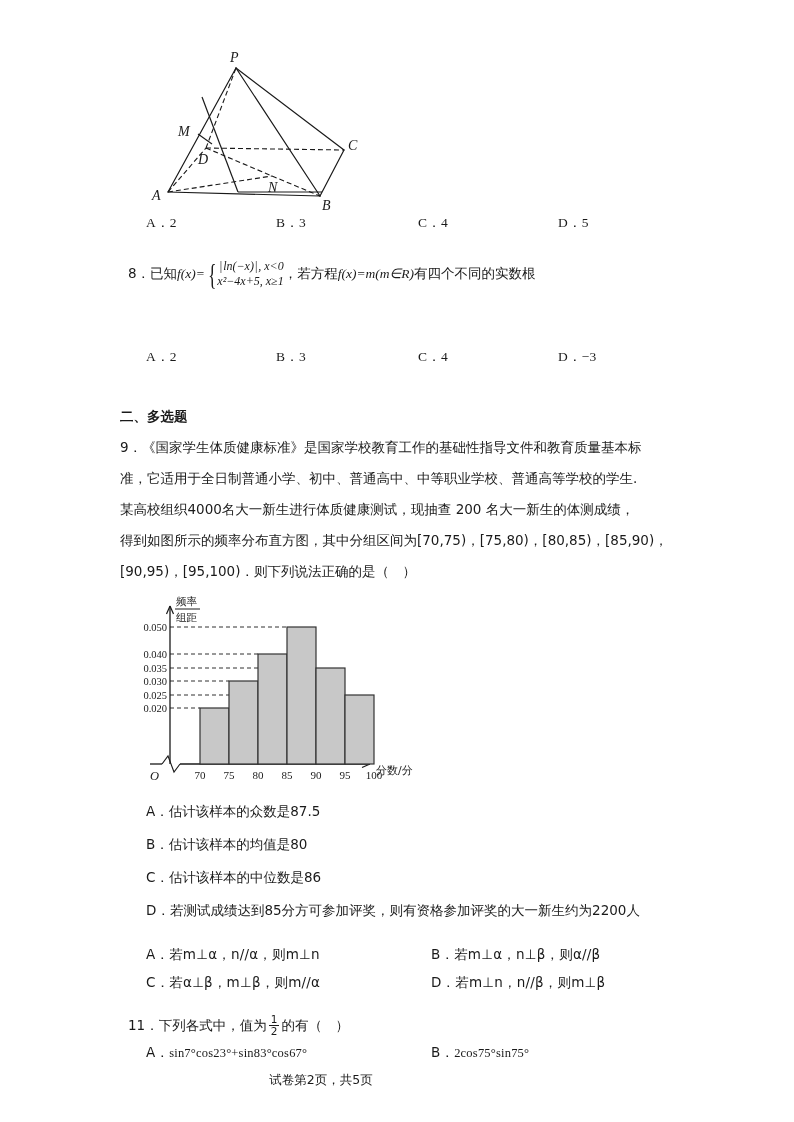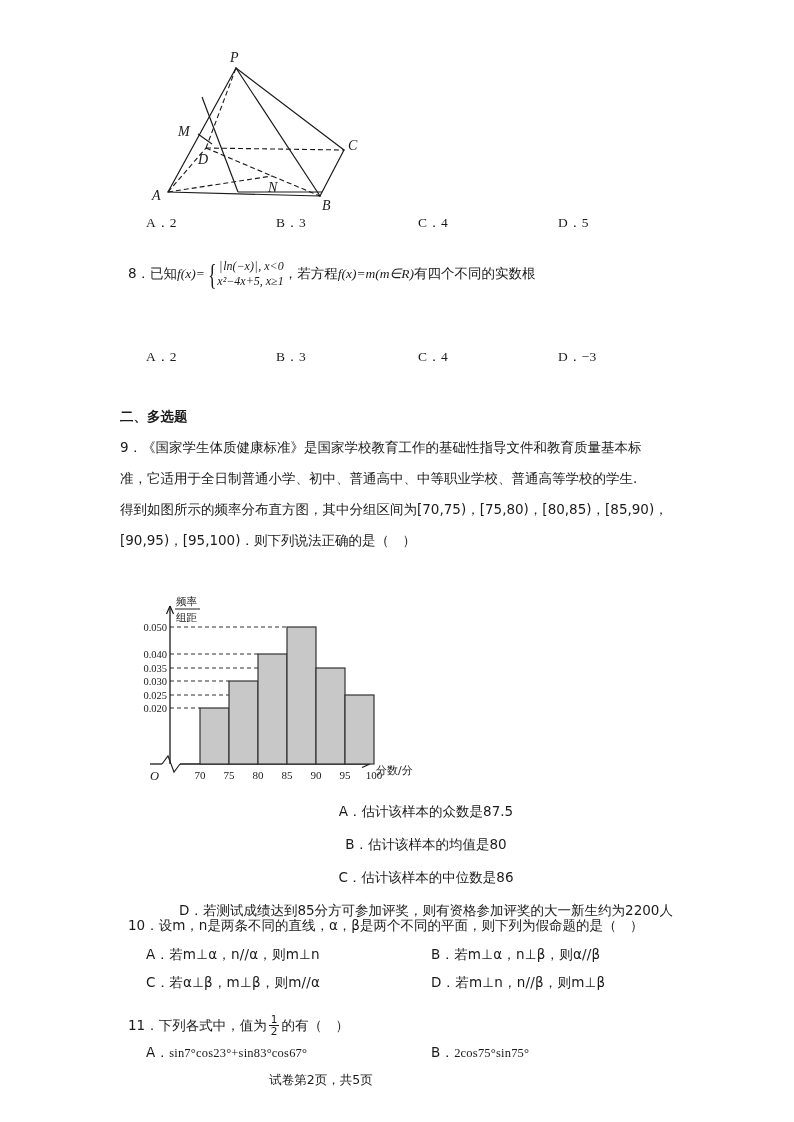--- a/index.html
+++ b/index.html
@@ -192,20 +192,21 @@
     <span class="opt" style="left:130px;"><span class="opt-lbl">B．</span><span class="mn">3</span></span>
     <span class="opt" style="left:272px;"><span class="opt-lbl">C．</span><span class="mn">4</span></span>
     <span class="opt" style="left:412px;"><span class="opt-lbl">D．</span><span class="mn">−3</span></span>
   </div>
 
   <div class="sect-head" style="left:120px; top:408px;">二、多选题</div>
 
   <div class="qbody cn" style="left:120px; top:432px; width:560px;">
     <div>9．《国家学生体质健康标准》是国家学校教育工作的基础性指导文件和教育质量基本标</div>
     <div>准，它适用于全日制普通小学、初中、普通高中、中等职业学校、普通高等学校的学生.</div>
+    <div>某高校组织4000名大一新生进行体质健康测试，现抽查 200 名大一新生的体测成绩，</div>
     <div>得到如图所示的频率分布直方图，其中分组区间为[70,75)，[75,80)，[80,85)，[85,90)，</div>
     <div>[90,95)，[95,100)．则下列说法正确的是（　）</div>
   </div>
 
   <div id="histogram-figure">
     <svg width="300" height="200" viewBox="0 0 300 200">
 
       <g stroke="#1a1a1a" stroke-width="1.3" fill="none">
         <path d="M42 172 L42 14"></path>
         <path d="M42 14 L38.5 22 M42 14 L45.5 22" stroke-width="1.2"></path>
@@ -260,30 +261,27 @@
       <g>
         <text x="48" y="13" font-family="DejaVu Sans, sans-serif" font-size="10.5" fill="#1a1a1a">频率</text>
         <path d="M47 17 L72 17" stroke="#1a1a1a" stroke-width="1"></path>
         <text x="48" y="29" font-family="DejaVu Sans, sans-serif" font-size="10.5" fill="#1a1a1a">组距</text>
       </g>
 
       <text x="248" y="182" font-family="DejaVu Sans, sans-serif" font-size="11" fill="#1a1a1a">分数/分</text>
     </svg>
   </div>
 
-  <div class="qbody cn" style="left:146px; top:795px; width:560px; line-height:33px;text-align:center;">
+  <div class="qbody cn" style="left:146px; top:795px; width:560px; line-height:33px;">
     <div>A．估计该样本的众数是87.5</div>
     <div>B．估计该样本的均值是80</div>
     <div>C．估计该样本的中位数是86</div>
     <div>D．若测试成绩达到85分方可参加评奖，则有资格参加评奖的大一新生约为2200人</div>
   </div>
 
-  <div class="qline cn" style="left:128px; top:910px;">
-    <span>10．</span><span>设m，n是两条不同的直线，α，β是两个不同的平面，则下列为假命题的是（　）</span>
-  </div>
   <div class="opt-row cn" style="top:946px;">
     <span class="opt" style="left:0px;"><span>A．</span><span>若m⊥α，n//α，则m⊥n</span></span>
     <span class="opt" style="left:285px;"><span>B．</span><span>若m⊥α，n⊥β，则α//β</span></span>
   </div>
   <div class="opt-row cn" style="top:974px;">
     <span class="opt" style="left:0px;"><span>C．</span><span>若α⊥β，m⊥β，则m//α</span></span>
     <span class="opt" style="left:285px;"><span>D．</span><span>若m⊥n，n//β，则m⊥β</span></span>
   </div>
 
   <div class="qline cn" style="left:128px; top:1010px;">

